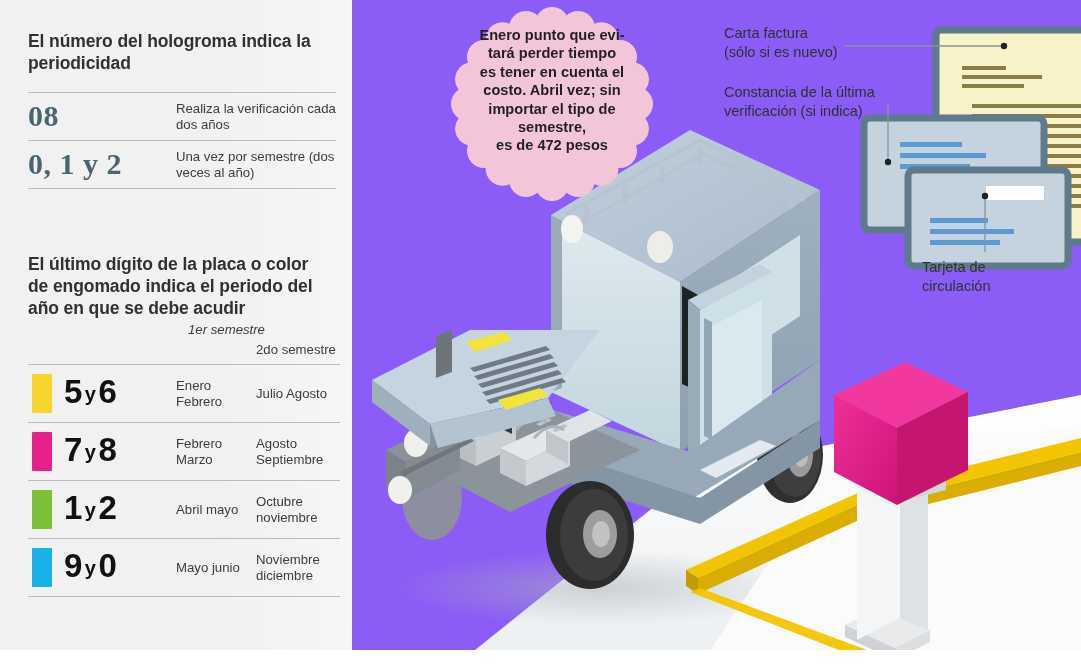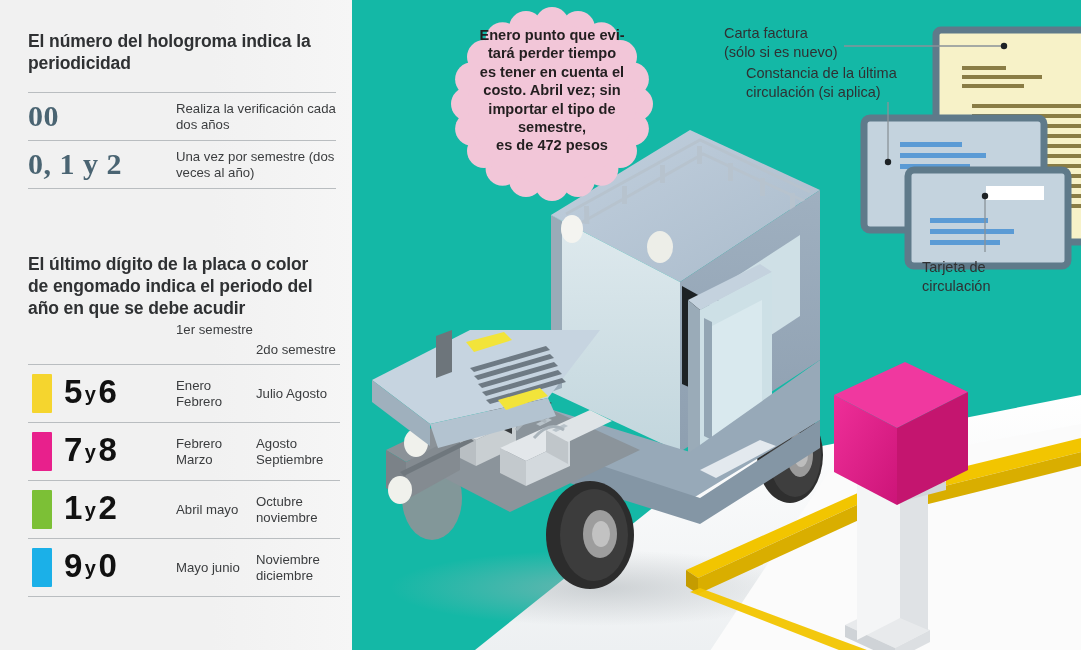--- a/index.html
+++ b/index.html
@@ -2,21 +2,21 @@
 <html><head>
 <meta charset="utf-8">
 <style>
   html,body{margin:0;padding:0;}
   body{
     width:1081px;height:666px;
     background:#ffffff;
     font-family:"Liberation Sans","DejaVu Sans",sans-serif;
     overflow:hidden;position:relative;
   }
-  #stage{position:relative;width:1081px;height:650px;overflow:hidden;background:#14b8a6;}
+  #stage{position:relative;width:1081px;height:650px;overflow:hidden;background:#8b5cf6;}
 
   
   .left-panel{
     position:absolute;left:0;top:0;width:352px;height:666px;
     background:#f2f2f2;
   }
   .panel-white{
     position:absolute;left:0;top:0;width:352px;height:666px;
     background:linear-gradient(90deg,#f1f1f1 0%,#f1f1f1 60%,#f6f6f6 100%);
   }
@@ -40,21 +40,21 @@
   }
   .hdesc{
     position:absolute;left:148px;top:50%;transform:translateY(-50%);
     font-size:13.2px;line-height:16px;color:#3b3d3f;width:160px;
   }
 
   
   .ptable{position:absolute;left:28px;top:322px;width:312px;}
   .phead{position:relative;height:42px;}
   .phead .hc{position:absolute;top:0;font-size:13.2px;line-height:16px;color:#3b3d3f;}
-  .phead .hc1{left:148px;}
+  .phead .hc1{left:160px;font-style:italic;}
   .phead .hc2{left:228px;margin-top:20px;}
   .prow{position:relative;height:57px;border-top:1px solid #b9bdc0;}
   .prow:last-child{border-bottom:1px solid #b9bdc0;}
   .swatch{
     position:absolute;left:4px;top:9px;width:20px;height:39px;border-radius:1px;
   }
   .pdigits{
     position:absolute;left:36px;top:50%;transform:translateY(-54%);
     font-size:33px;font-weight:700;color:#111;letter-spacing:-.5px;
     white-space:nowrap;font-family:"Liberation Sans","DejaVu Sans",sans-serif;
@@ -73,21 +73,21 @@
   #burst svg{position:absolute;left:0;top:0;}
   #burst .btext{
     position:absolute;left:26px;top:30px;width:184px;
     text-align:center;font-size:14.6px;line-height:18.4px;
     font-weight:600;color:#231f20;
   }
 
   
   .anno{position:absolute;color:#2f3133;font-size:14.5px;line-height:19px;}
   #anno1{left:724px;top:24px;}
-  #anno2{left:724px;top:64px;margin-left:22px;}
+  #anno2{left:724px;top:83px;}
   #anno3{left:922px;top:258px;}
 
   
   #scene{position:absolute;left:0;top:0;width:1081px;height:666px;pointer-events:none;}
 </style>
 </head>
 <body>
 
 <div id="stage">
 
@@ -339,21 +339,21 @@
     </g>
   </svg>
 
   <div class="left-panel">
     <div class="panel-white"></div>
 
     <div class="sec-title" id="title1">El número del hologroma indica la periodicidad</div>
 
     <div class="htable">
       <div class="hrow">
-        <div class="hnum">00</div>
+        <div class="hnum">08</div>
         <div class="hdesc">Realiza la verificación cada dos años</div>
       </div>
       <div class="hrow">
         <div class="hnum">0, 1 y 2</div>
         <div class="hdesc">Una vez por semestre (dos veces al año)</div>
       </div>
     </div>
 
     <div class="sec-title" id="title2">El último dígito de la placa o color de engomado indica el periodo del año en que se debe acudir</div>
 
@@ -438,20 +438,20 @@
       <div>es de 472 pesos</div>
     </div>
   </div>
 
   <div class="anno" id="anno1">
     <div>Carta factura</div>
     <div>(sólo si es nuevo)</div>
   </div>
   <div class="anno" id="anno2">
     <div>Constancia de la última</div>
-    <div>circulación (si aplica)</div>
+    <div>verificación (si indica)</div>
   </div>
   <div class="anno" id="anno3">
     <div>Tarjeta de</div>
     <div>circulación</div>
   </div>
 
 </div>
 
 </body></html>

